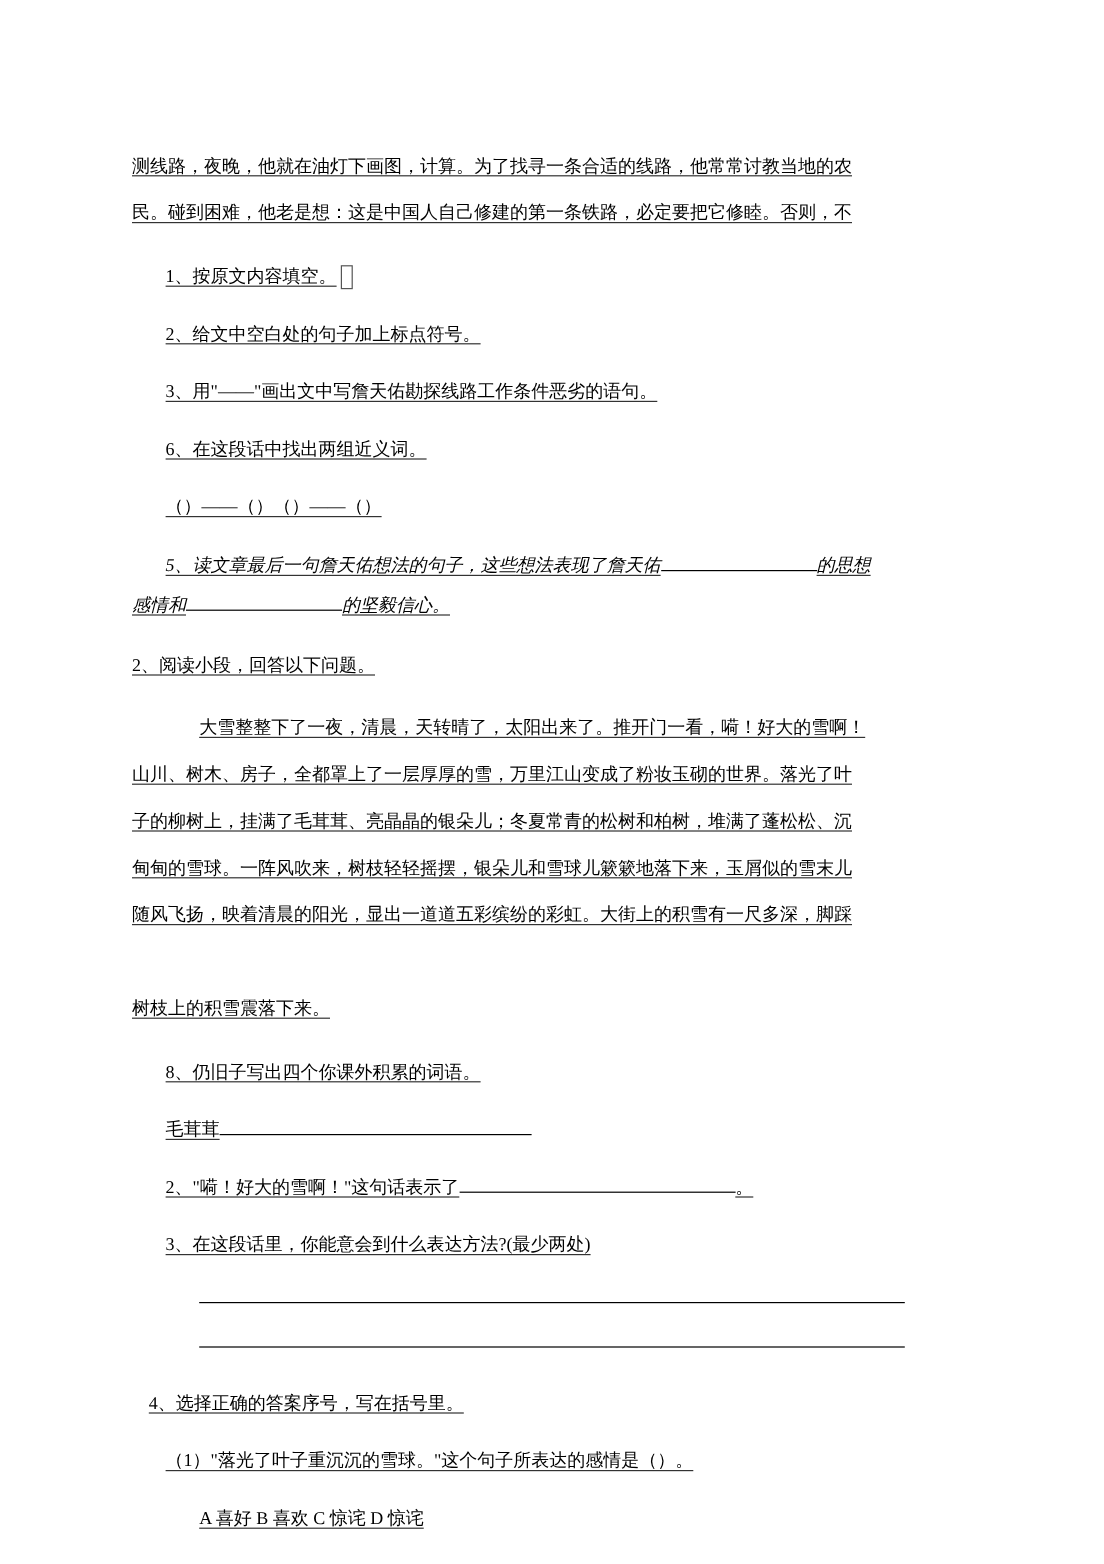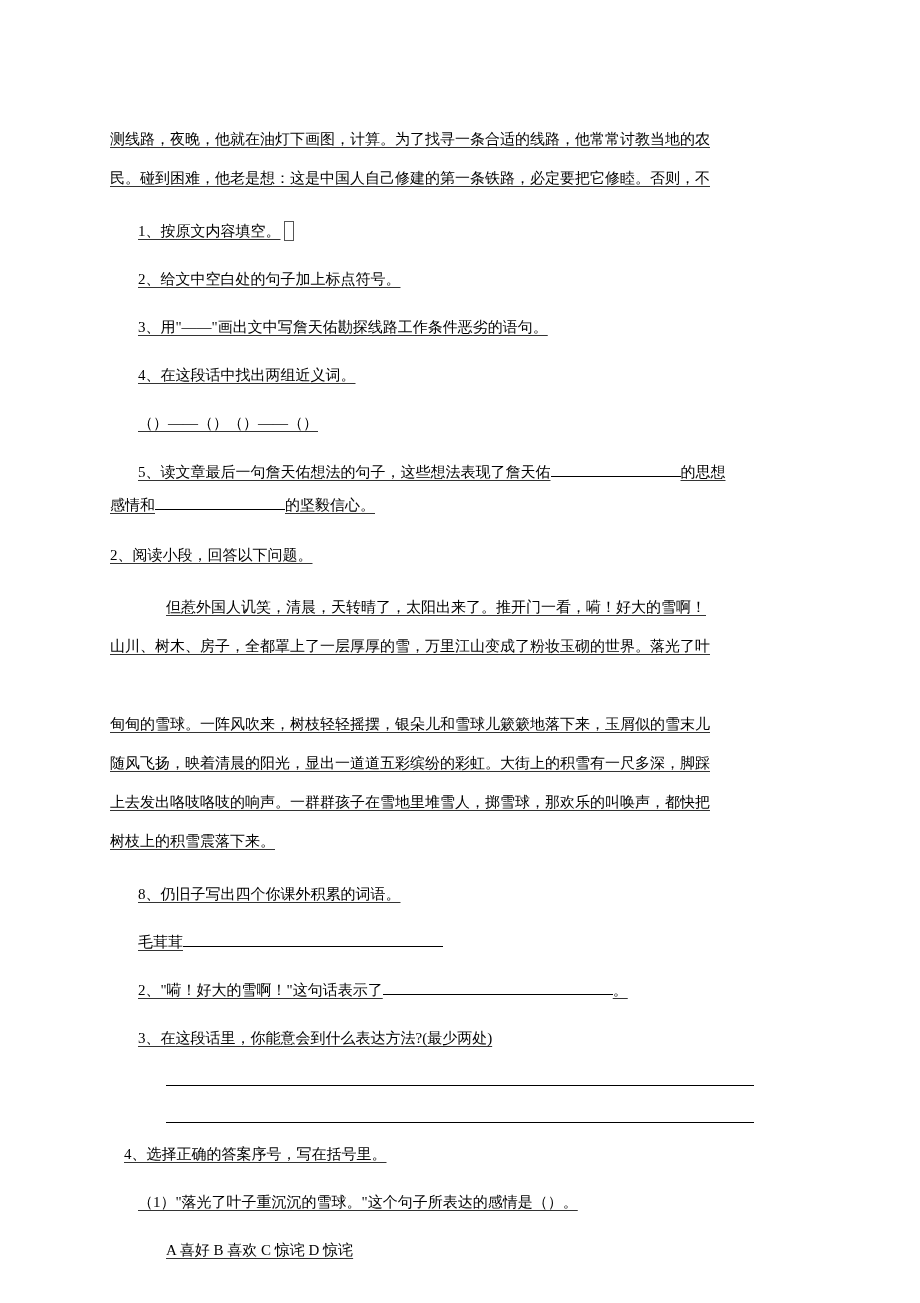--- a/index.html
+++ b/index.html
@@ -67,44 +67,44 @@
 
 <div class="para indent1">
   <span class="ul">2、给文中空白处的句子加上标点符号。</span>
 </div>
 
 <div class="para indent1">
   <span class="ul">3、用"——"画出文中写詹天佑勘探线路工作条件恶劣的语句。</span>
 </div>
 
 <div class="para indent1">
-  <span class="ul">4、在这段话中找出两组近义词。</span>
+  <span class="ul">6、在这段话中找出两组近义词。</span>
 </div>
 
 <div class="para indent1">
   <span class="ul">（）——（）（）——（）</span>
 </div>
 
-<div class="para indent1" style="line-height:2.2;">
+<div class="para indent1" style="line-height:2.2;font-style:italic;">
   <span class="ul">5、读文章最后一句詹天佑想法的句子，这些想法表现了詹天佑</span><span class="blank-line" style="width:130px;"></span><span class="ul">的思想</span><br>
   <span style="margin-left:-28px;margin-top:32px;"><span class="ul">感情和</span><span class="blank-line" style="width:130px;"></span><span class="ul">的坚毅信心。</span></span>
 </div>
 
 <div class="para">
   <span class="ul">2、阅读小段，回答以下问题。</span>
 </div>
 
 <div class="passage-block">
   <span class="pwrap">
-    <span style="display:inline-block; width:56px;"></span><span class="ul">但惹外国人讥笑，清晨，天转晴了，太阳出来了。推开门一看，嗬！好大的雪啊！</span><br>
+    <span style="display:inline-block; width:56px;"></span><span class="ul">大雪整整下了一夜，清晨，天转晴了，太阳出来了。推开门一看，嗬！好大的雪啊！</span><br>
     <span class="ul">山川、树木、房子，全都罩上了一层厚厚的雪，万里江山变成了粉妆玉砌的世界。落光了叶</span><br>
-    <br>
+    <span class="ul">子的柳树上，挂满了毛茸茸、亮晶晶的银朵儿；冬夏常青的松树和柏树，堆满了蓬松松、沉</span><br>
     <span class="ul">甸甸的雪球。一阵风吹来，树枝轻轻摇摆，银朵儿和雪球儿簌簌地落下来，玉屑似的雪末儿</span><br>
     <span class="ul">随风飞扬，映着清晨的阳光，显出一道道五彩缤纷的彩虹。大街上的积雪有一尺多深，脚踩</span><br>
-    <span class="ul">上去发出咯吱咯吱的响声。一群群孩子在雪地里堆雪人，掷雪球，那欢乐的叫唤声，都快把</span><br>
+    <br>
     <span class="ul">树枝上的积雪震落下来。</span>
   </span>
 </div>
 
 <div class="para indent1">
   <span class="ul">8、仍旧子写出四个你课外积累的词语。</span>
 </div>
 
 <div class="para indent1">
   <span class="ul">毛茸茸</span><span class="blank-line" style="width:260px;"></span>
@@ -114,21 +114,21 @@
   <span class="ul">2、"嗬！好大的雪啊！"这句话表示了</span><span class="blank-line" style="width:230px;"></span><span class="ul">。</span>
 </div>
 
 <div class="para indent1">
   <span class="ul">3、在这段话里，你能意会到什么表达方法?(最少两处)</span>
 </div>
 
 <hr class="hr-blank">
 <hr class="hr-blank" style="margin-top:36px;">
 
-<div class="para indent-small" style="margin-top:16px;">
+<div class="para indent-small" style="margin-top:32px;">
   <span class="ul">4、选择正确的答案序号，写在括号里。</span>
 </div>
 
 <div class="para indent1">
   <span class="ul">（1）"落光了叶子重沉沉的雪球。"这个句子所表达的感情是（）。</span>
 </div>
 
 <div class="para indent2">
   <span class="ul">A 喜好 B 喜欢 C 惊诧 D 惊诧</span>
 </div>

